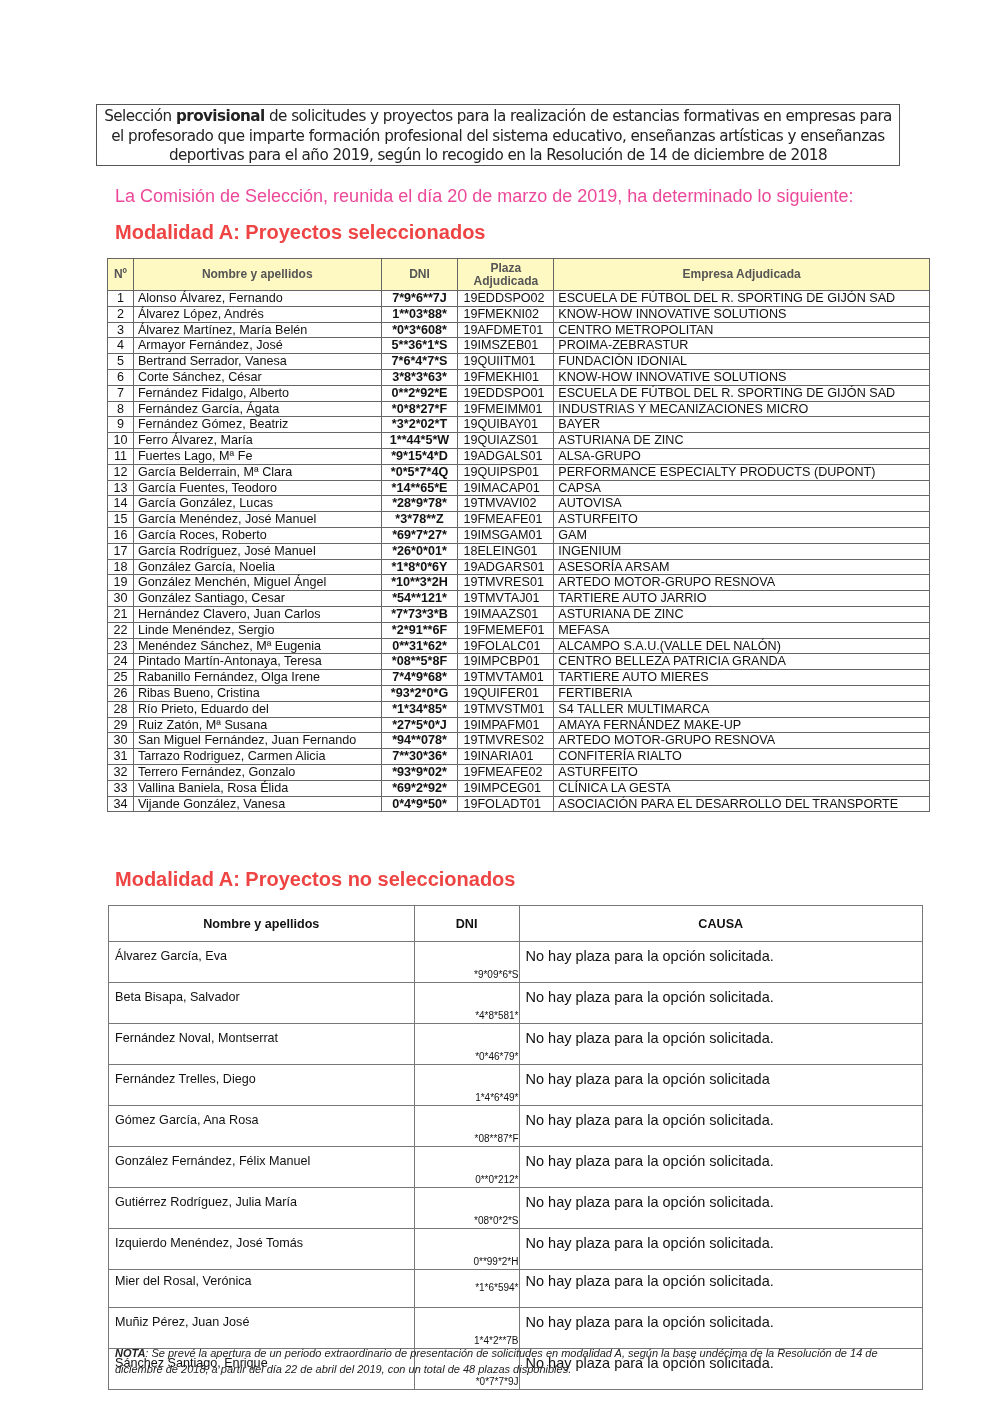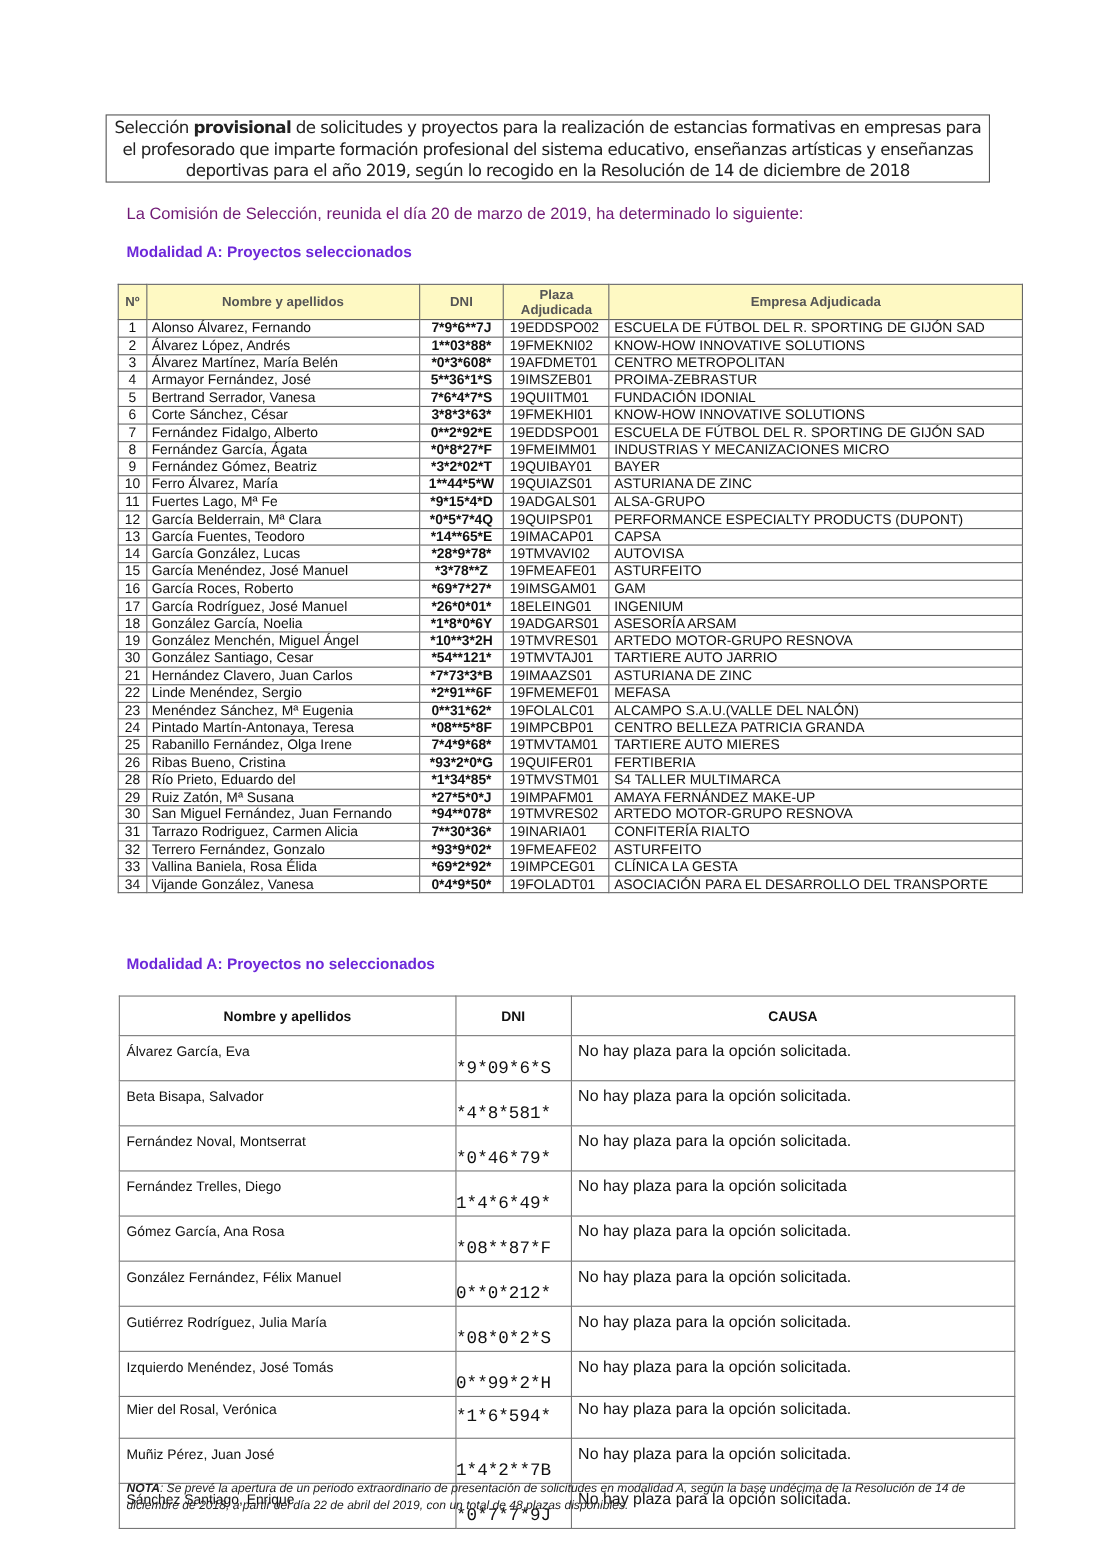--- a/index.html
+++ b/index.html
@@ -4,34 +4,34 @@
 <style>
   html, body { margin: 0; padding: 0; background: #ffffff; }
   body { width: 1000px; height: 1413px; position: relative; font-family: "Liberation Sans", sans-serif; color: #111; overflow: hidden; }
   .title-box {
     position: absolute; left: 96px; top: 104px; width: 804px; height: 62px;
     border: 1px solid #555; text-align: center;
     font-size: 15.2px; line-height: 19.5px; padding-top: 2px; box-sizing: border-box; color: #222;
     font-family: "DejaVu Sans", sans-serif; letter-spacing: -0.55px;
   }
   .title-box b { font-weight: bold; }
-  .intro { position: absolute; left: 115px; top: 186px; font-size: 15px; color: #701a75; }
-  .h2 { position: absolute; left: 115px; font-size: 14px; font-weight: bold; color: #6d28d9; }
+  .intro { position: absolute; left: 115px; top: 186px; font-size: 18px; color: #ec4899; }
+  .h2 { position: absolute; left: 115px; font-size: 20px; font-weight: bold; color: #ef4444; }
   table { border-collapse: collapse; position: absolute; }
   #t1 { left: 107px; top: 258px; width: 823px; font-size: 12.6px; }
   #t1 th { background: #fef9c3; color: #555; font-weight: bold; border: 1px solid #666; font-size: 12px; line-height: 13px; height: 31px; padding: 0; }
   #t1 td { border: 1px solid #666; height: 14.8px; padding: 0 0 0 4px; line-height: 14.8px; white-space: nowrap; color: #111; }
   #t1 td.n { text-align: center; padding: 0; }
   #t1 td.dni { text-align: center; padding: 0; font-weight: bold; }
   #t1 td.plaza { padding-left: 5px; }
   #t2 { left: 108px; top: 905px; width: 815px; font-size: 12.6px; }
   #t2 th { border: 1px solid #777; font-weight: bold; height: 33px; font-size: 12.6px; color: #111; }
   #t2 td { border: 1px solid #777; vertical-align: top; height: 34px; padding: 0; position: relative; }
   #t2 td.name { padding: 7px 0 0 6px; height: 27px; font-size: 12.6px; }
-  #t2 td.dni2 { text-align: left; vertical-align: bottom; padding-bottom: 2px; font-size: 16px; font-family: Liberation Mono, monospace; }
+  #t2 td.dni2 { text-align: right; vertical-align: bottom; padding-bottom: 2px; font-size: 10px; }
   #t2 td.causa { padding: 6px 0 0 6px; font-size: 14.5px; margin-left: 36px; }
   #t2 tr.short td.name { padding-top: 4px; height: 20px; }
   #t2 tr.short td.causa { padding-top: 3px; }
   #t2 tr.short td.dni2 { vertical-align: middle; margin-left: 32px; }
   .nota { position: absolute; left: 115px; top: 1345px; width: 800px; font-size: 11px; font-style: italic; line-height: 16px; color: #222; }
   .nota b { font-weight: bold; }
 </style>
 </head>
 <body>
 

